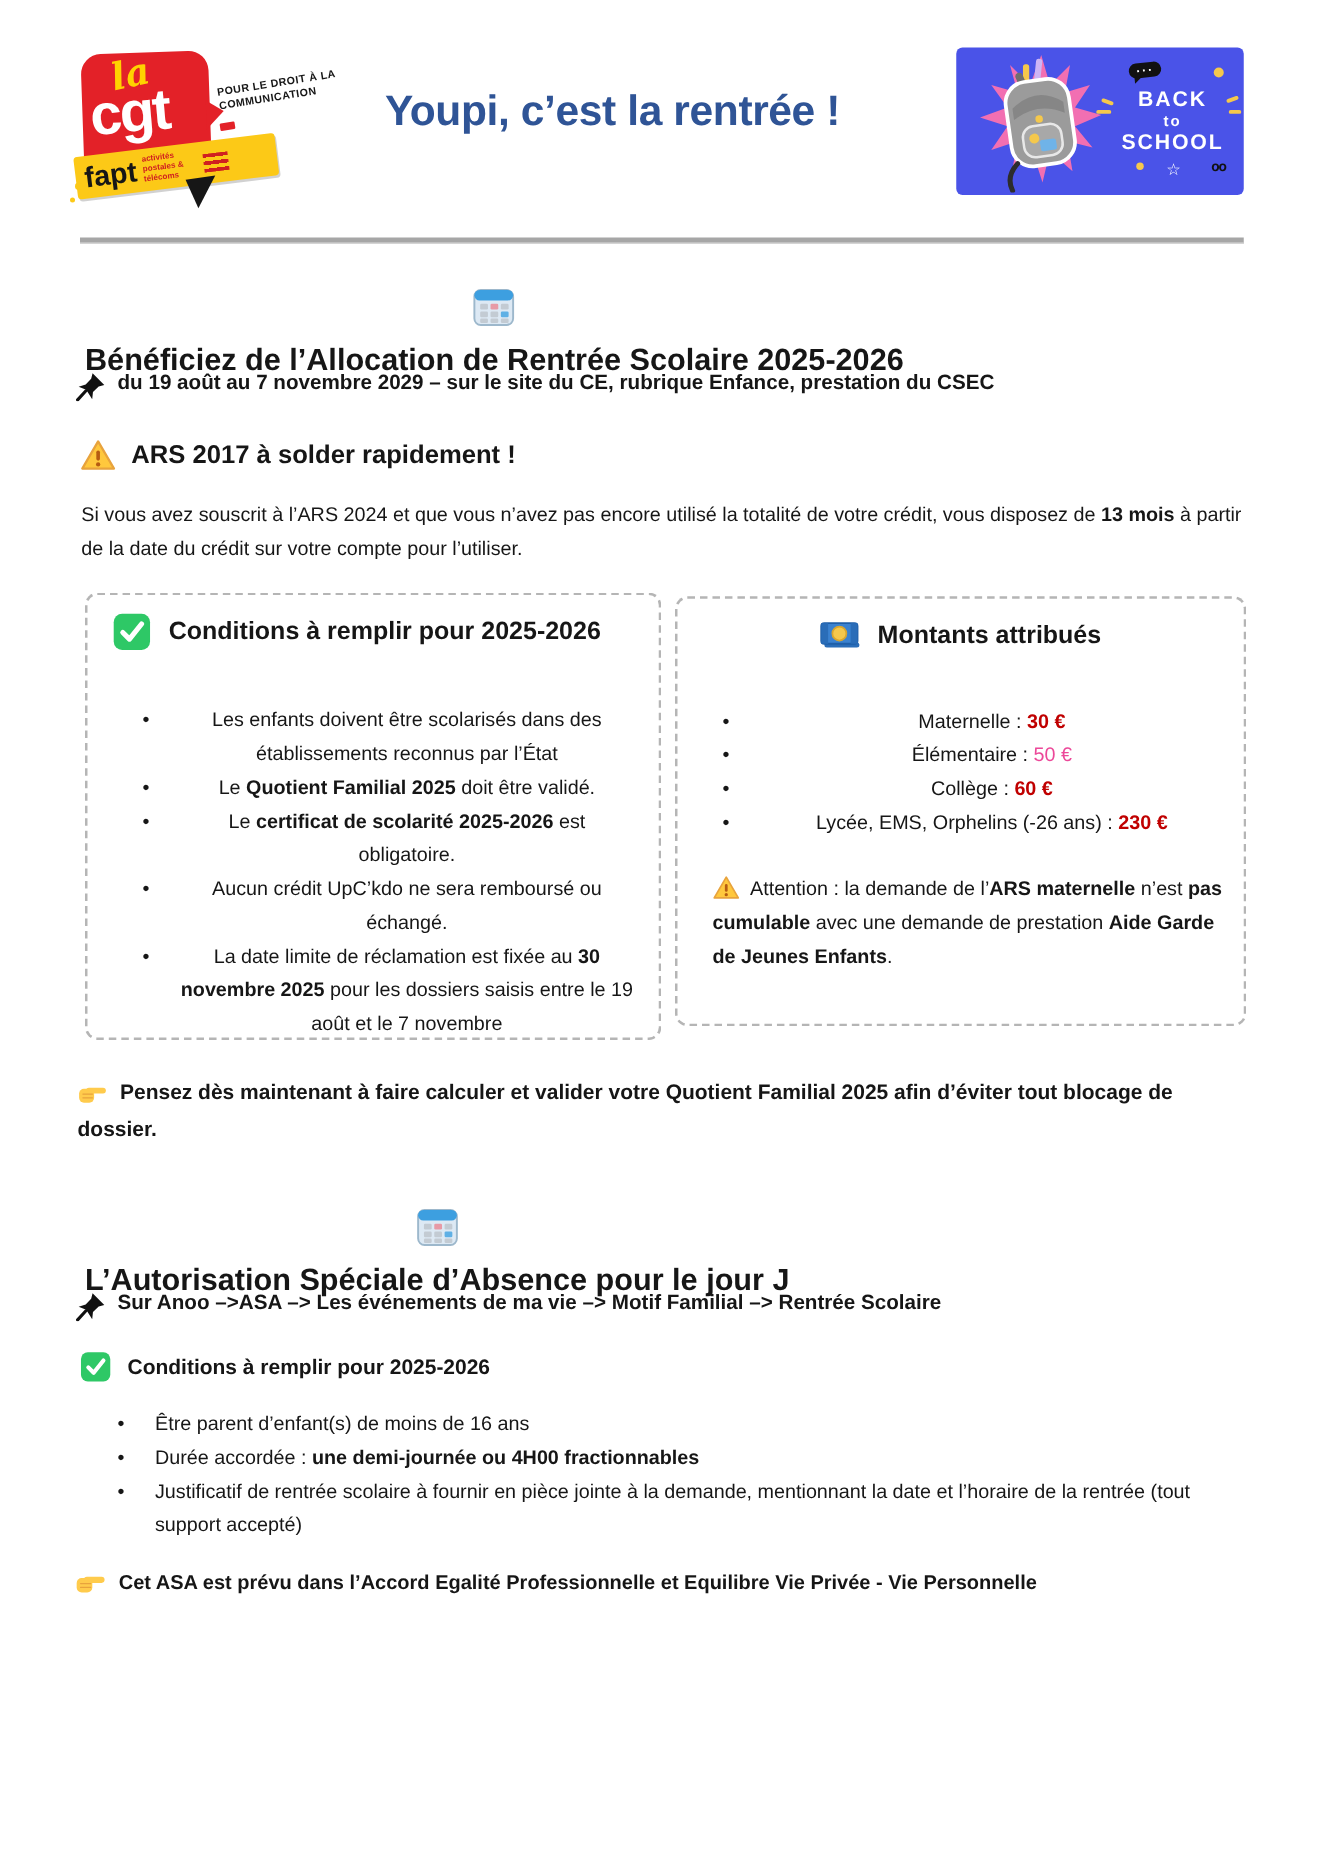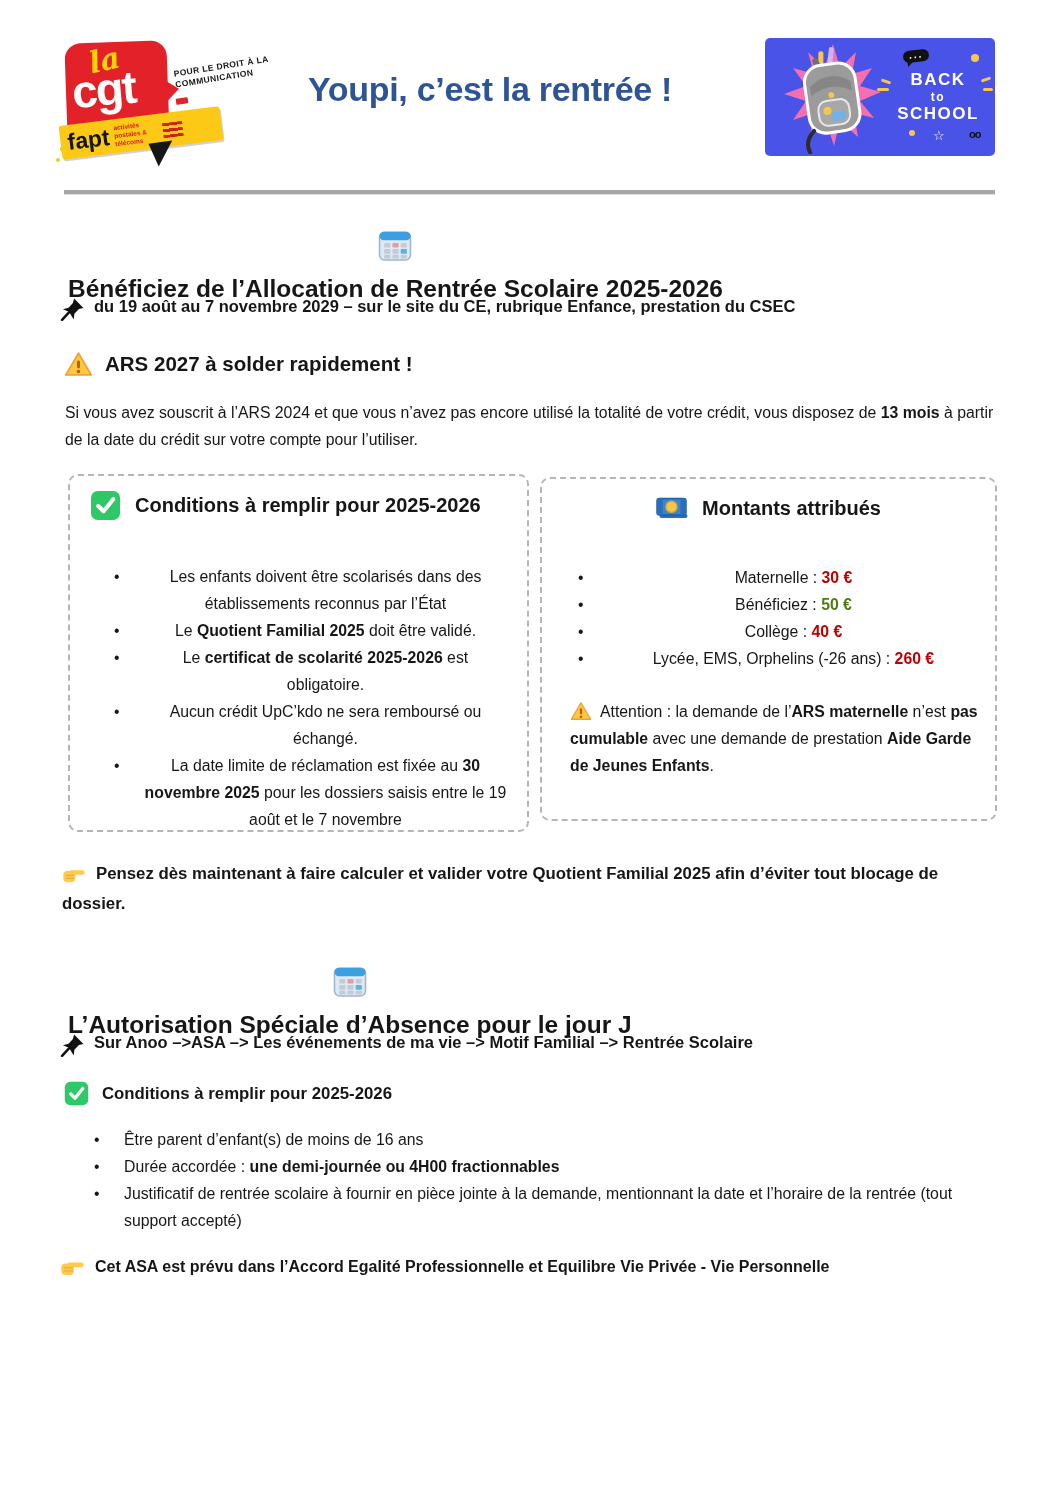--- a/index.html
+++ b/index.html
@@ -223,21 +223,21 @@
     <svg class="icon" width="25" height="24" viewBox="0 0 24 23">
         <use href="#ico-pushpin"></use>
       </svg>
     <span>du 19 août au 7 novembre 2029 – sur le site du CE, rubrique Enfance, prestation du CSEC</span>
   </div>
 
   <div class="warn-row" style="left:64px; top:351px;">
     <svg class="icon" width="29" height="26" viewBox="0 0 32 28">
         <use href="#ico-warning"></use>
       </svg>
-    <span>ARS 2027 à solder rapidement !</span>
+    <span>ARS 2017 à solder rapidement !</span>
   </div>
 
   <p class="intro body-text"><span>Si vous avez souscrit à l’ARS 2024 et que vous n’avez pas encore utilisé la totalité de votre crédit, vous disposez de </span><span style="font-weight: 700;">13 mois</span><span> à partir de la date du crédit sur votre compte pour l’utiliser.</span></p>
 
   <div class="dash-box box-conditions">
     <div class="box-title-row">
       <svg class="icon" width="31" height="31" viewBox="0 0 32 32">
           <use href="#ico-check"></use>
         </svg>
       <span>Conditions à remplir pour 2025-2026</span>
@@ -253,23 +253,23 @@
 
   <div class="dash-box box-amounts">
     <div class="box-title-center">
       <svg class="icon" width="34" height="24" viewBox="0 0 34 24">
           <use href="#ico-banknote"></use>
         </svg>
       <span>Montants attribués</span>
     </div>
     <ul class="blist">
       <li><span>Maternelle : </span><span style="font-weight: 700; color: rgb(192, 0, 0);">30 €</span></li>
-      <li><span>Bénéficiez : </span><span style="font-weight: 700; color: #4d7c0f;">50 €</span></li>
-      <li><span>Collège : </span><span style="font-weight: 700; color: rgb(192, 0, 0);">40 €</span></li>
-      <li><span>Lycée, EMS, Orphelins (-26 ans) : </span><span style="font-weight: 700; color: rgb(192, 0, 0);">260 €</span></li>
+      <li><span>Élémentaire : </span><span style="font-weight: 400; color: #ec4899;">50 €</span></li>
+      <li><span>Collège : </span><span style="font-weight: 700; color: rgb(192, 0, 0);">60 €</span></li>
+      <li><span>Lycée, EMS, Orphelins (-26 ans) : </span><span style="font-weight: 700; color: rgb(192, 0, 0);">230 €</span></li>
     </ul>
     <p class="attention"><svg class="icon" width="22" height="20" viewBox="0 0 32 28">
           <use href="#ico-warning"></use>
         </svg><span><span>Attention : la demande de l’</span><span style="font-weight: 700;">ARS maternelle</span><span> n’est </span><span style="font-weight: 700;">pas cumulable</span><span> avec une demande de prestation </span><span style="font-weight: 700;">Aide Garde de Jeunes Enfants</span><span>.</span></span></p>
   </div>
 
   <p class="note qf-note"><svg class="icon" width="24" height="20" viewBox="0 0 28 22">
         <use href="#ico-finger"></use>
       </svg><span>Pensez dès maintenant à faire calculer et valider votre Quotient Familial 2025 afin d’éviter tout blocage de dossier.</span></p>
 

